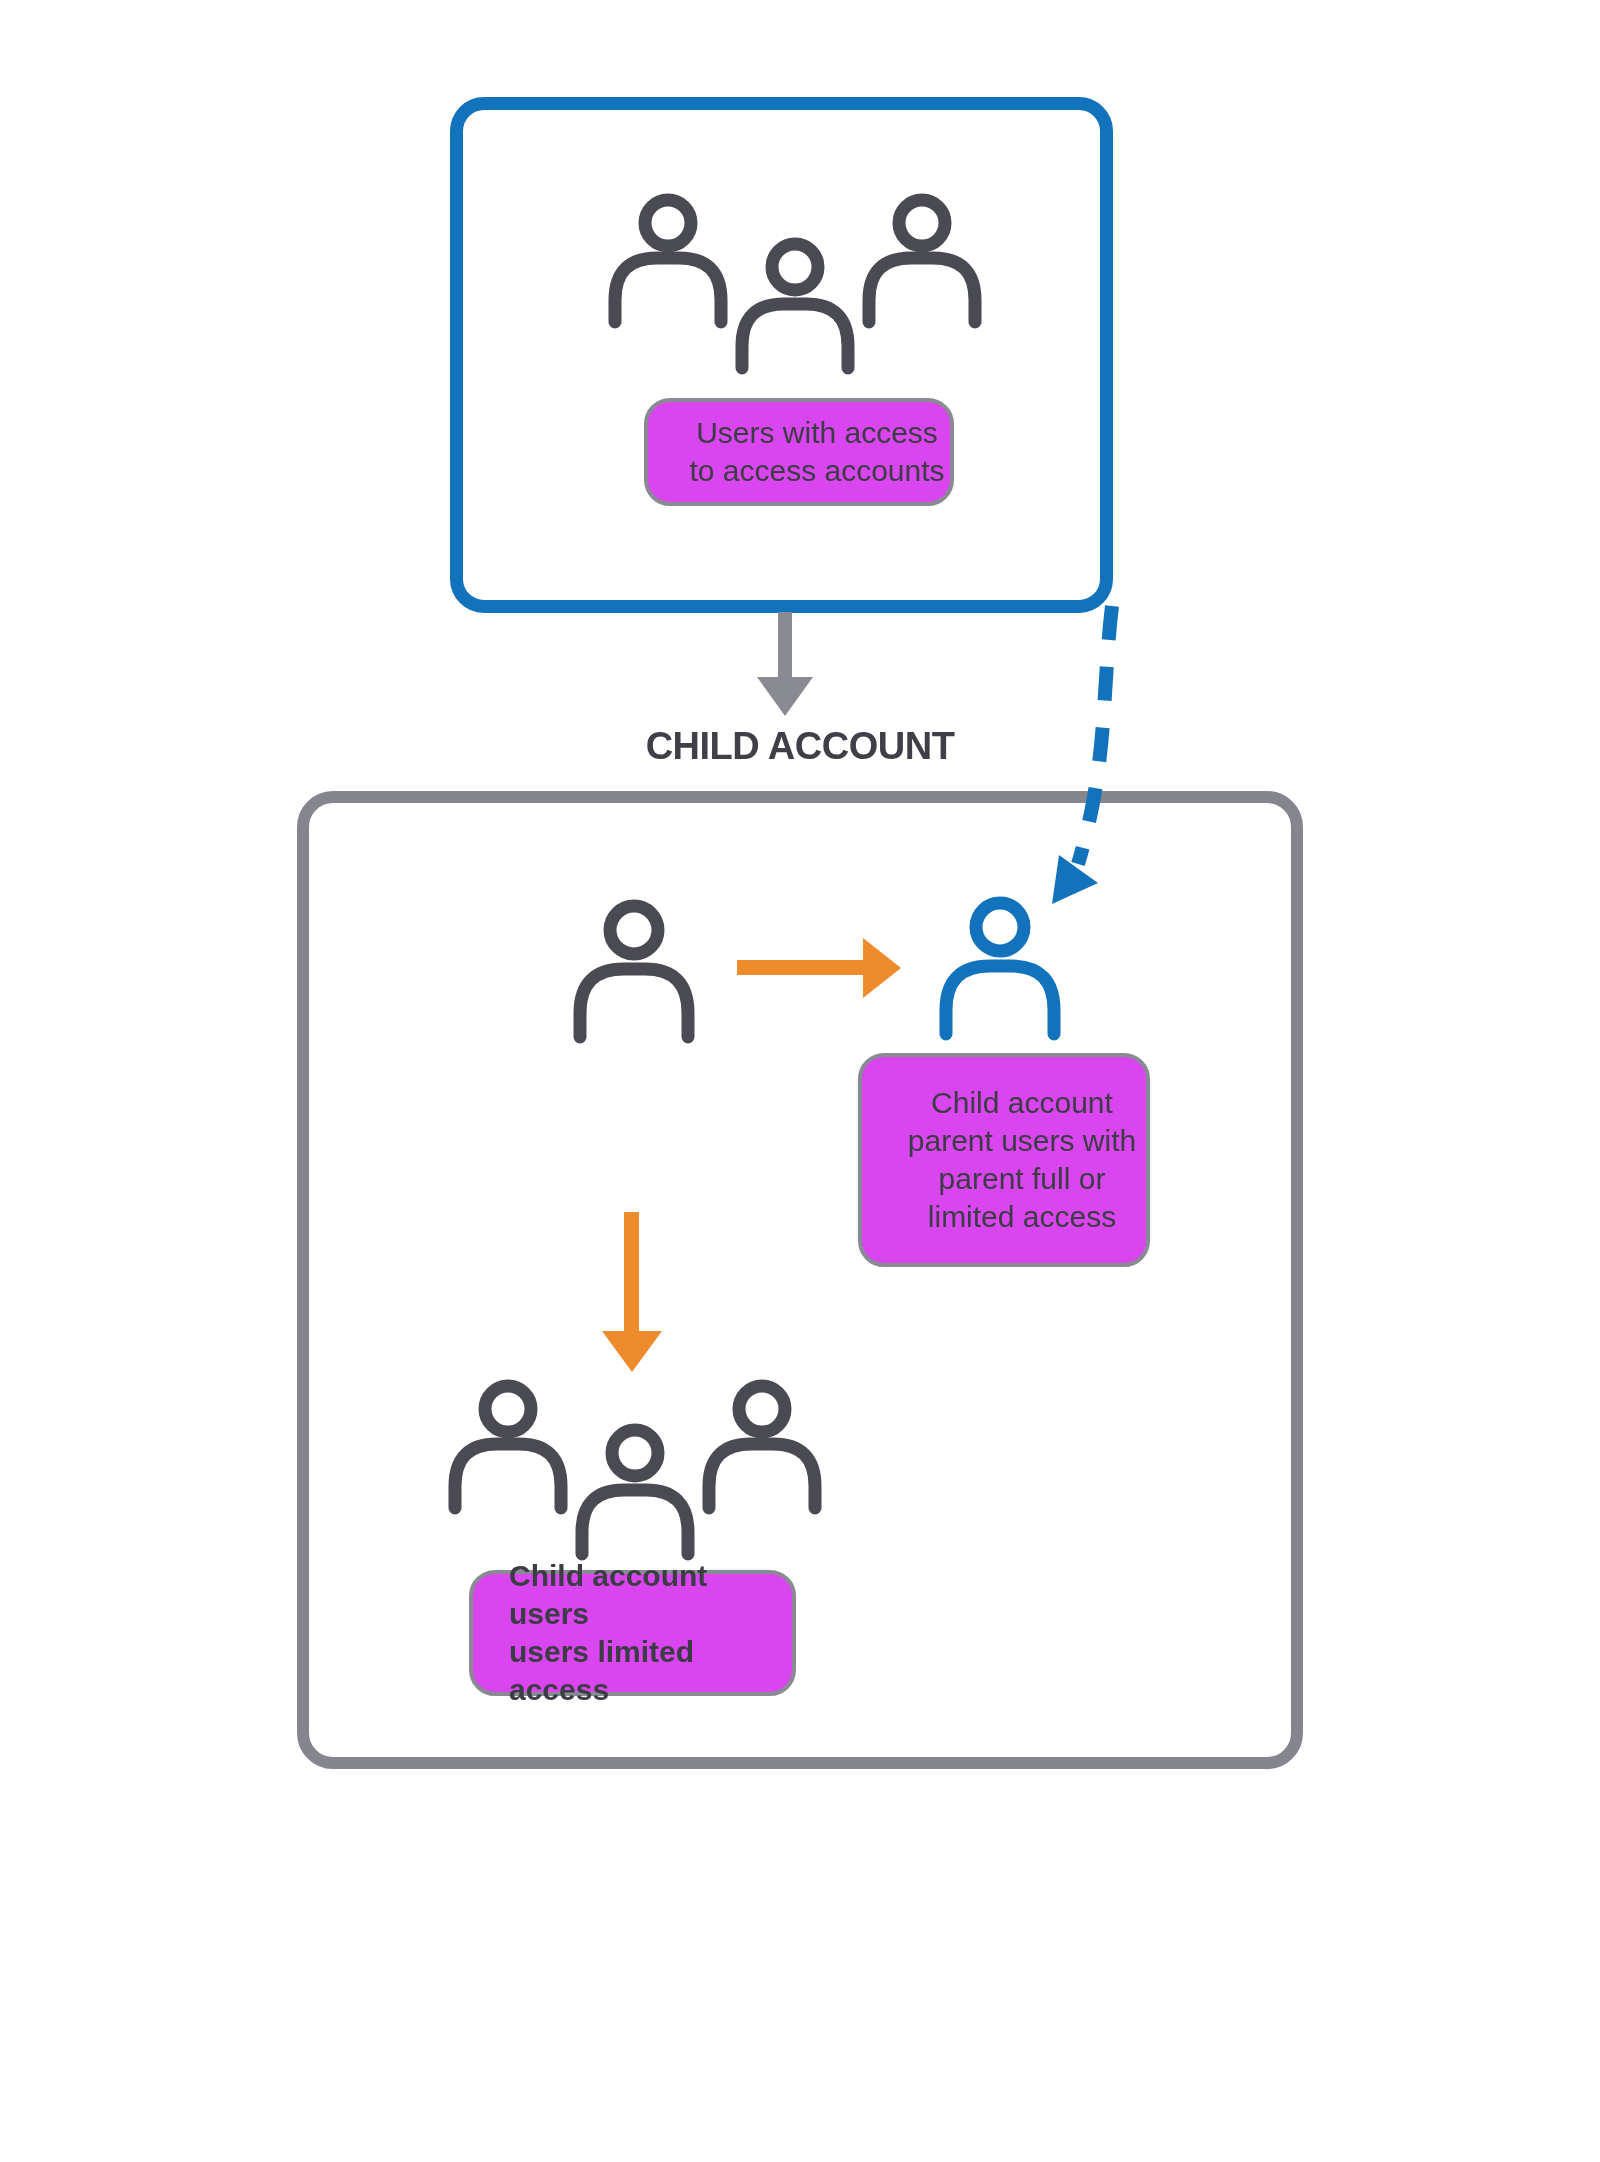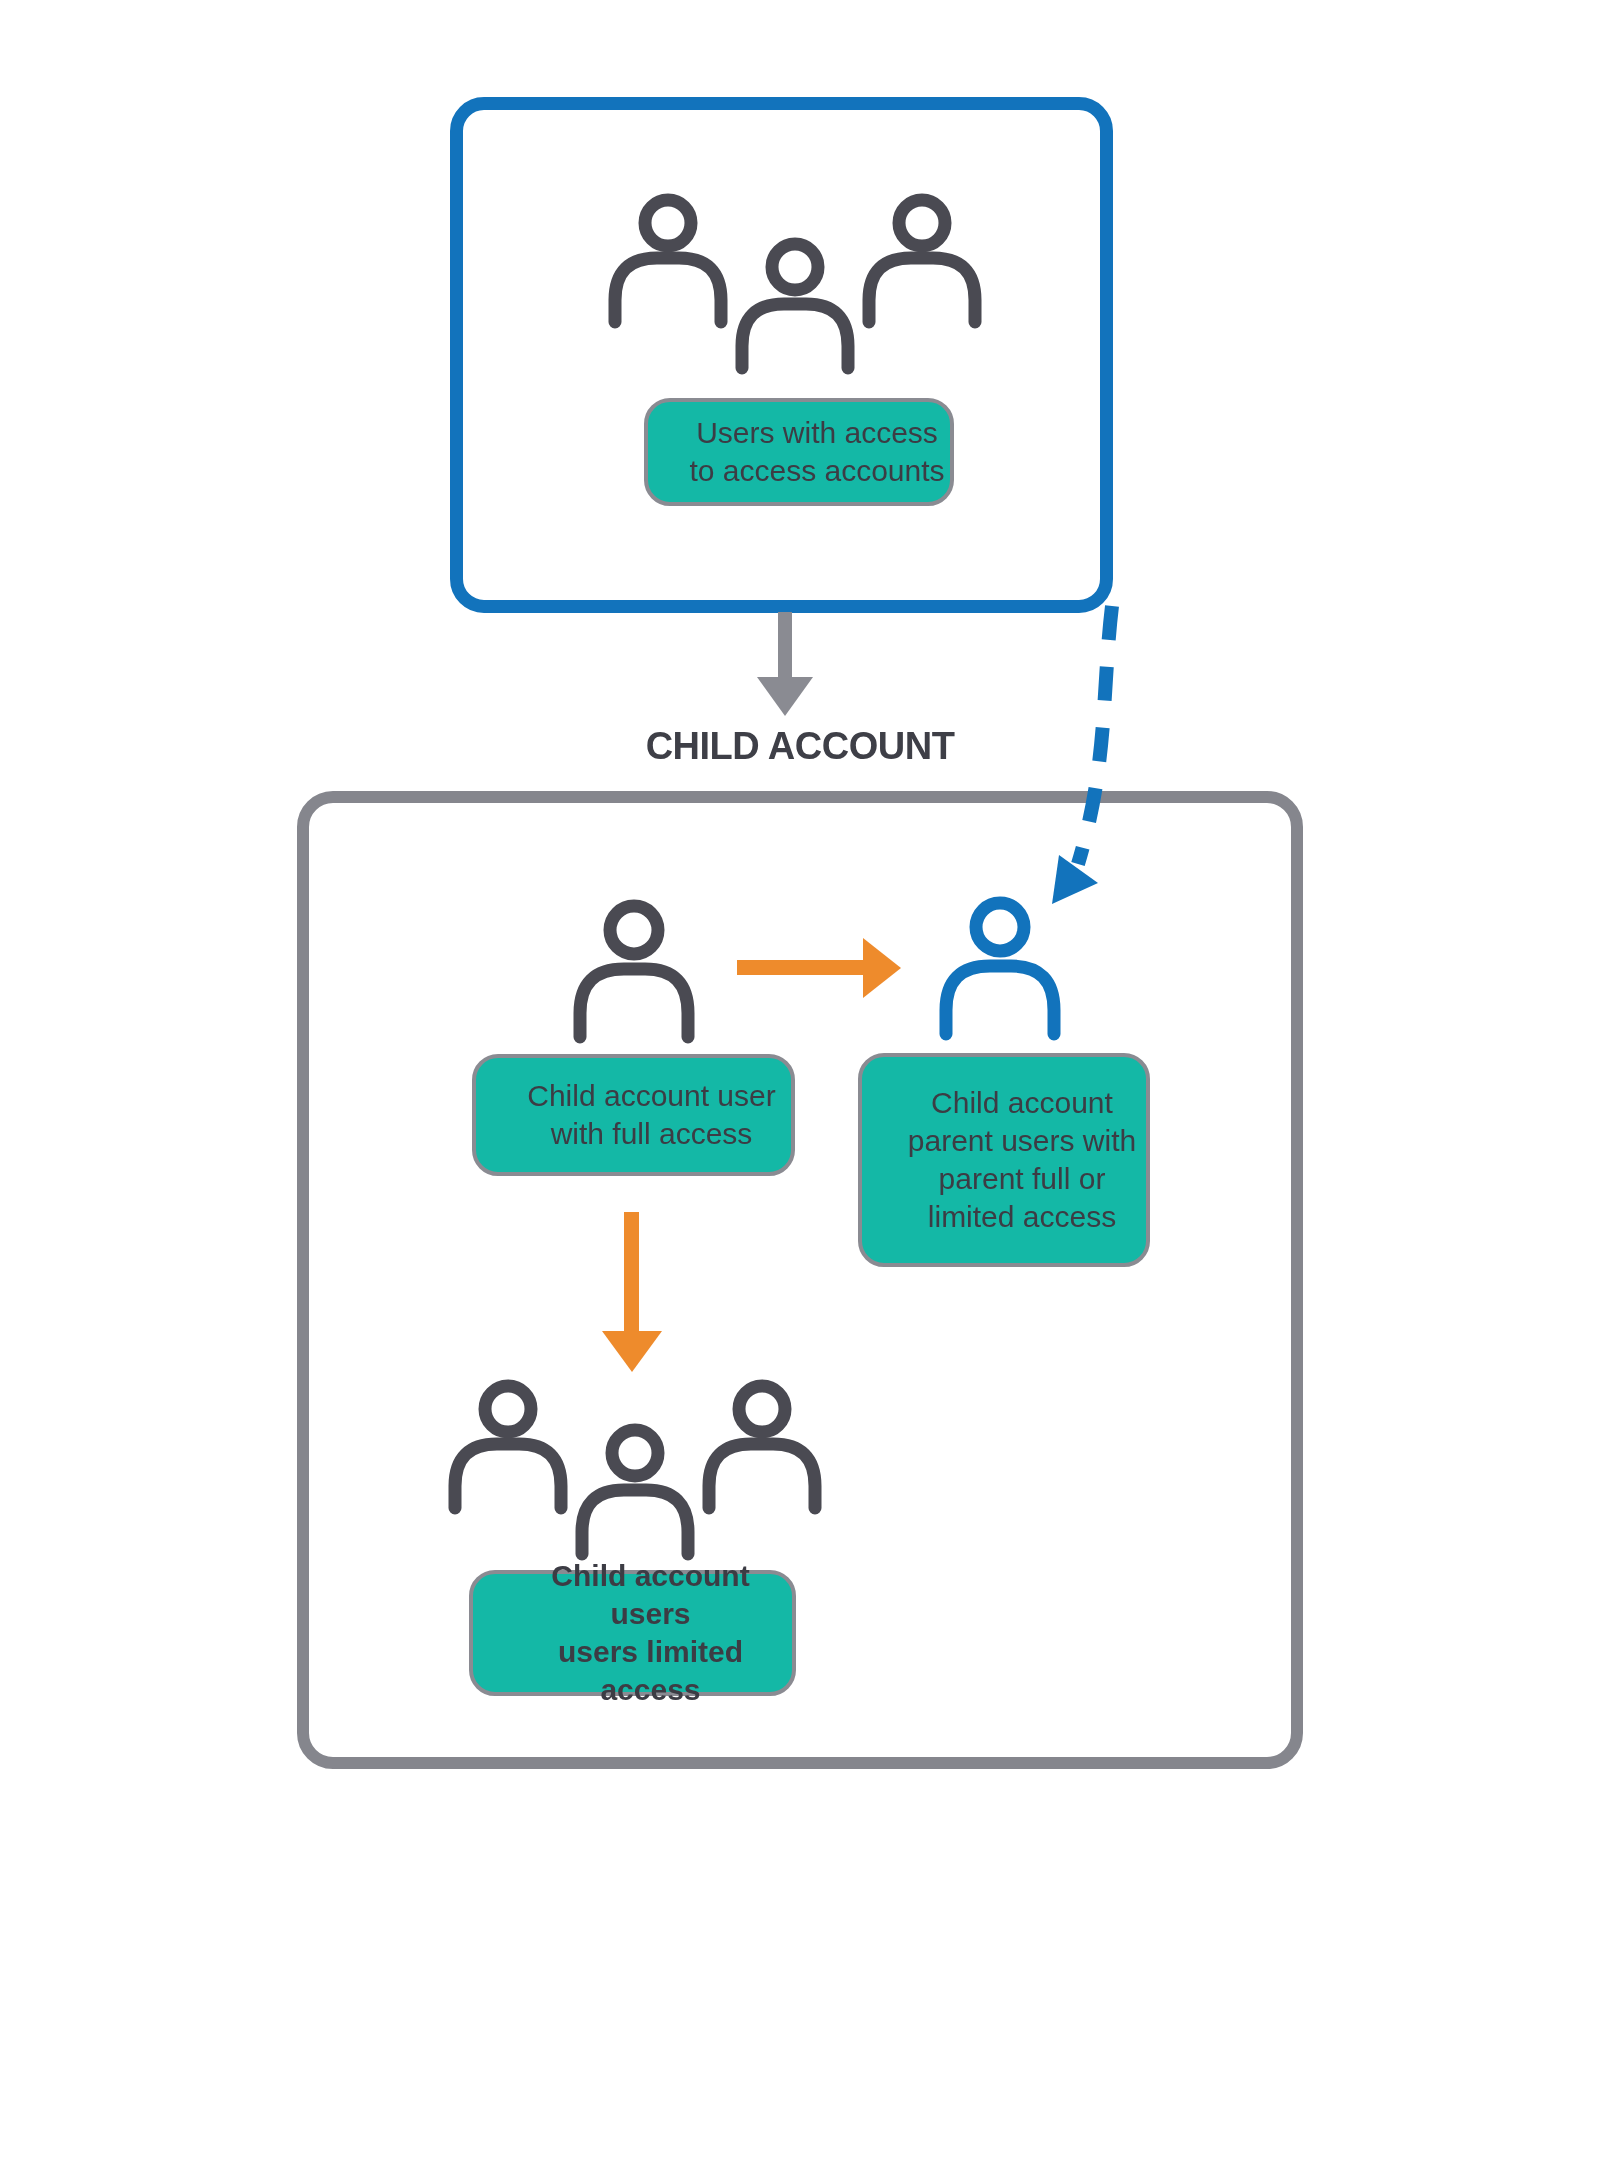--- a/index.html
+++ b/index.html
@@ -10,24 +10,24 @@
   .title{
     position:absolute;text-align:center;font-weight:700;font-size:38px;
     letter-spacing:-0.5px;color:#3E3F47;
   }
   .parent-title{left:457px;top:34px;width:650px;height:48px;line-height:48px;}
   .child-title{left:450px;top:723px;width:700px;height:46px;line-height:46px;}
   .box{position:absolute;background:#ffffff;box-sizing:border-box;}
   .parent-box{left:450px;top:97px;width:663px;height:516px;border:13px solid #1273BC;border-radius:34px;}
   .child-box{left:297px;top:791px;width:1006px;height:978px;border:12px solid #85868D;border-radius:36px;}
   .label{
-    position:absolute;box-sizing:border-box;background:#14b8a6;
+    position:absolute;box-sizing:border-box;background:#d946ef;
     border:4px solid #8A8B92;border-radius:26px;
     display:flex;flex-direction:column;align-items:center;justify-content:center;
-    font-size:30px;line-height:38px;color:#3C3C44;text-align:center;z-index:3;padding-left:36px;
+    font-size:30px;line-height:38px;color:#3C3C44;z-index:3;padding-left:36px;
   }
   .parent-label{left:644px;top:398px;width:310px;height:108px;}
   .full-access-label{left:472px;top:1054px;width:323px;height:122px;}
   .parent-user-label{left:858px;top:1053px;width:292px;height:214px;}
   .limited-access-label{left:469px;top:1570px;width:327px;height:126px;font-weight:bold;}
   .icon{position:absolute;z-index:2;}
   .overlay{position:absolute;left:0;top:0;z-index:4;pointer-events:none;}
   .legend-row{position:absolute;height:62px;}
 </style>
 </head>
@@ -67,24 +67,20 @@
     </g>
   </svg>
 
   <svg class="icon" style="left:933px;top:894px;" width="135" height="148" viewBox="0 0 135 148">
     <g fill="none" stroke-width="13" stroke-linecap="round" stroke-linejoin="round">
       <circle cx="67" cy="33" r="24" stroke="#1273BC"></circle>
       <path d="M 13 140 V 116 Q 13 72 57 72 H 78 Q 121 72 121 116 V 140" stroke="#1273BC"></path>
     </g>
   </svg>
 
-  <div class="label full-access-label">
-    <span>Child account user</span>
-    <span>with full access</span>
-  </div>
 
   <div class="label parent-user-label">
     <span>Child account</span>
     <span>parent users with</span>
     <span>parent full or</span>
     <span>limited access</span>
   </div>
 
   <svg class="icon" style="left:445px;top:1374px;" width="380" height="188" viewBox="0 0 380 188">
     <g fill="none" stroke-width="13" stroke-linecap="round" stroke-linejoin="round">

